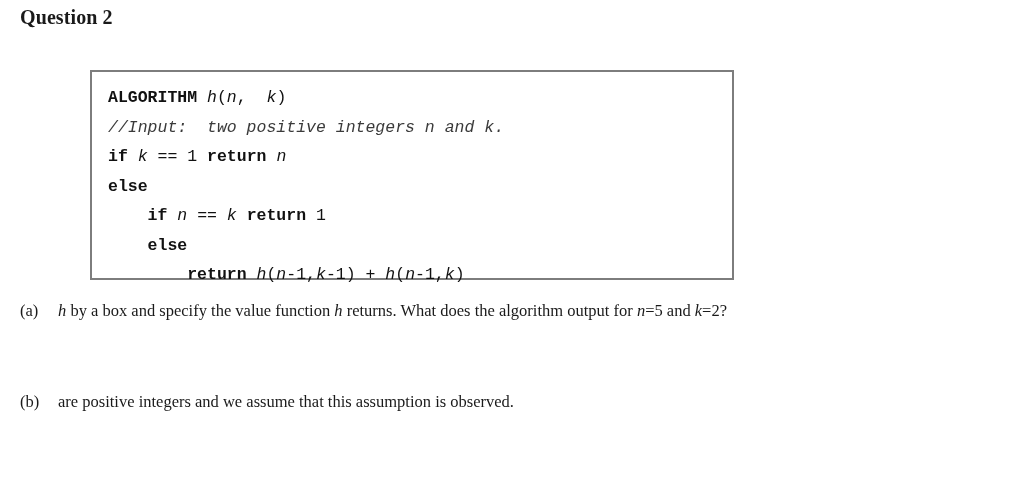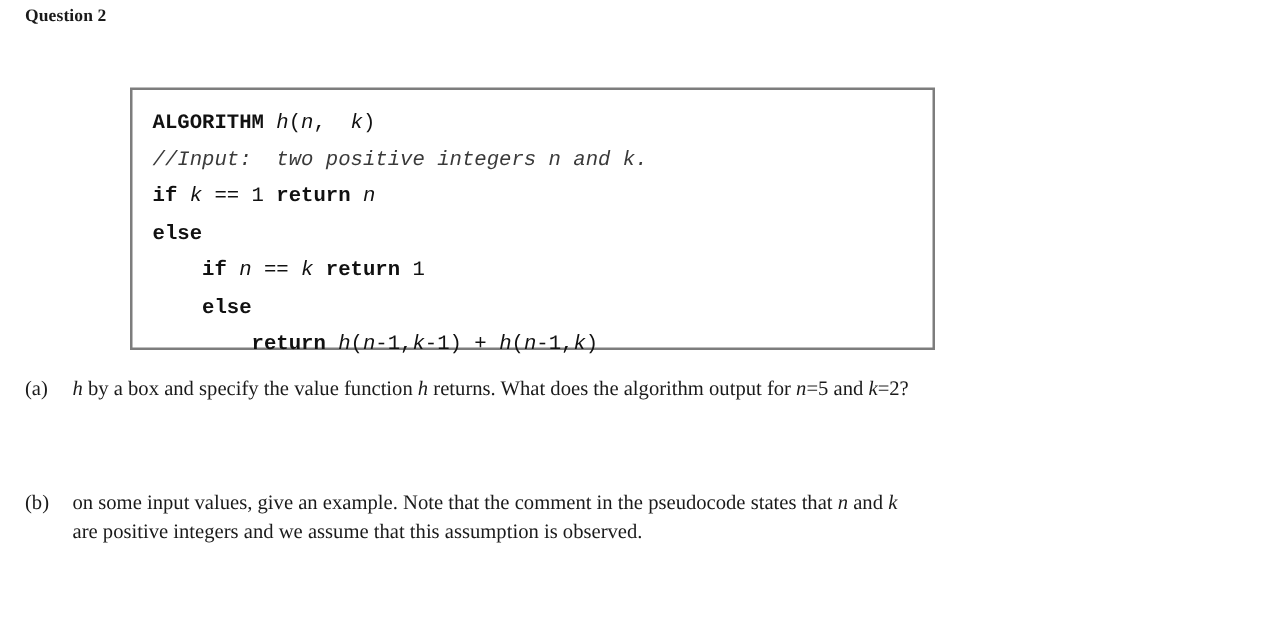--- a/index.html
+++ b/index.html
@@ -21,37 +21,37 @@
     left: 0; top: 0;
     width: 1024px;
     height: 502px;
   }
 
   
   .q-title {
     position: absolute;
     left: 20px;
     top: 6px;
-    font-size: 14px;
+    font-size: 20px;
     font-weight: bold;
     letter-spacing: 0.1px;
     white-space: nowrap;
   }
   .q-intro {
     position: absolute;
     left: 20px;
     top: 28px;
     font-size: 16.5px;
     white-space: nowrap;
   }
 
   
   .algo-box {
     position: absolute;
-    left: 104px;
+    left: 90px;
     top: 70px;
     width: 644px;
     height: 210px;
     box-sizing: border-box;
     border: 2px solid #7d7d7d;
     background: #ffffff;
   }
   .algo-code {
     position: absolute;
     left: 16px;
@@ -108,18 +108,17 @@
   <div class="part" id="part-a">
     <span class="part-label">(a)</span>
     <span class="part-body">
         <span class="ln"><span class="it">h</span><span> by a box and specify the value function </span><span class="it">h</span><span> returns. What does the algorithm output for </span><span class="it">n</span><span>=5 and </span><span class="it">k</span><span>=2?</span></span>
       </span>
   </div>
 
   <div class="part" id="part-b">
     <span class="part-label">(b)</span>
     <span class="part-body">
-        <span class="ln"><span>on some input values, give an example. Note that the comment in the pseudocode states that </span><span class="it">n</span><span> and </span><span class="it">k</span></span>
         <span class="ln"><span>are positive integers and we assume that this assumption is observed.</span></span>
       </span>
   </div>
 
 </div>
 
 </body></html>

